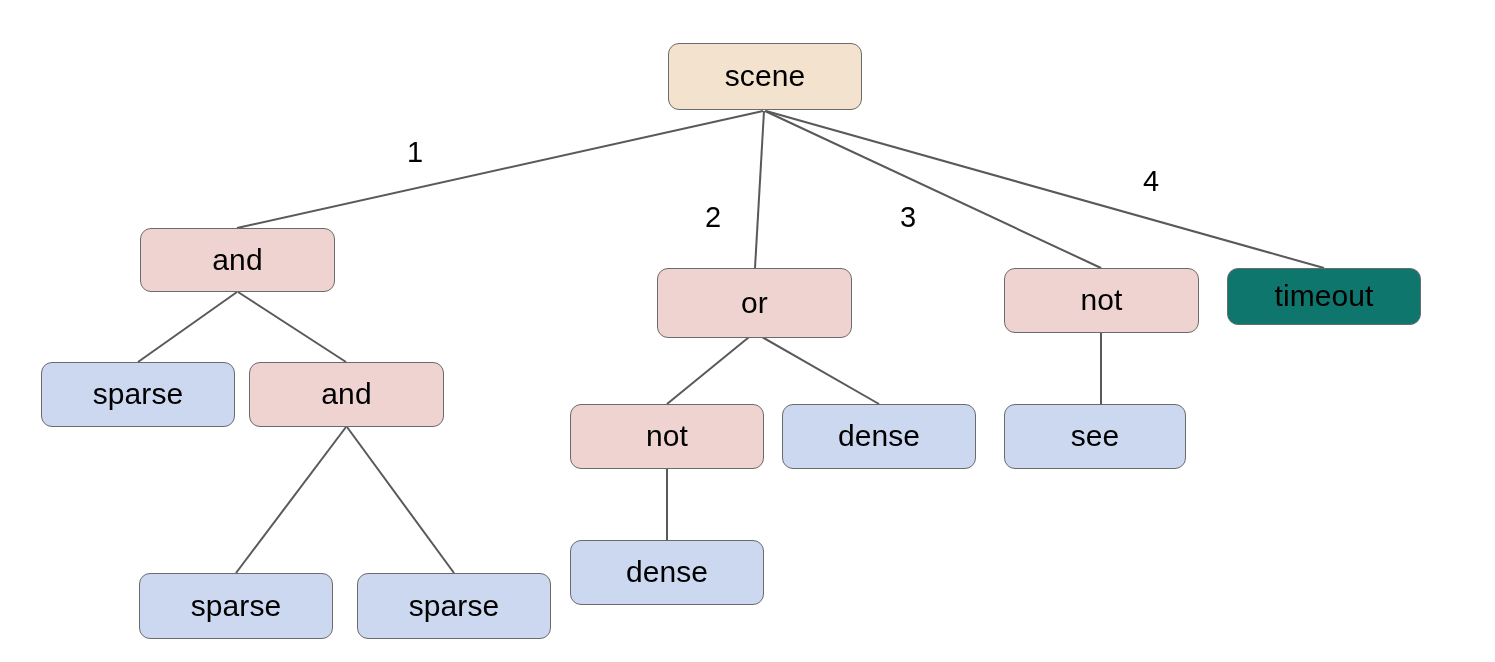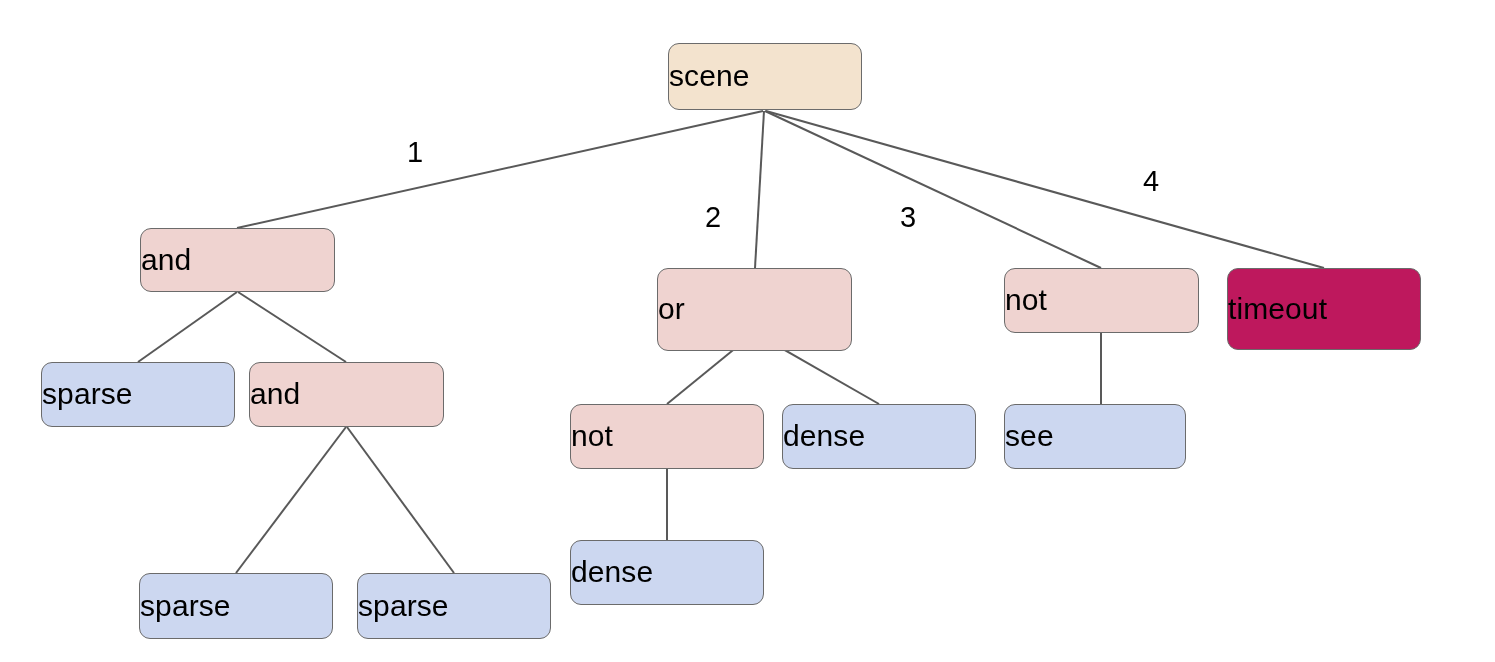--- a/index.html
+++ b/index.html
@@ -22,21 +22,21 @@
     width: 1495px;
     height: 662px;
   }
   .node {
     position: absolute;
     box-sizing: border-box;
     border: 1.6px solid #6b6b6b;
     border-radius: 11px;
     display: flex;
     align-items: center;
-    justify-content: flex-start;
+    justify-content: center;
     color: #000000;
     font-size: 30px;
     line-height: 1;
     letter-spacing: 0.1px;
     white-space: nowrap;
     z-index: 2;
   }
   .node-label {
     display: block;
     margin-top: -1px;
@@ -70,27 +70,27 @@
       <line x1="1101" y1="333" x2="1101" y2="404" stroke="#595959" stroke-width="2"></line>
     </svg>
 
   <div id="node-layer">
       <div class="node" style="left: 668px; top: 43px; width: 194px; height: 67px; border-color: rgb(107, 107, 107); color: rgb(0, 0, 0); background: rgb(243, 227, 206);">
         <span class="node-label">scene</span>
       </div>
       <div class="node" style="left: 140px; top: 228px; width: 195px; height: 64px; border-color: rgb(107, 107, 107); color: rgb(0, 0, 0); background: rgb(239, 211, 208);">
         <span class="node-label">and</span>
       </div>
-      <div class="node" style="left: 657px; top: 268px; width: 195px; height: 83px; border-color: rgb(107, 107, 107); color: rgb(0, 0, 0); background: rgb(239, 211, 208);">
+      <div class="node" style="left: 657px; top: 268px; width: 195px; height: 70px; border-color: rgb(107, 107, 107); color: rgb(0, 0, 0); background: rgb(239, 211, 208);">
         <span class="node-label">or</span>
       </div>
       <div class="node" style="left: 1004px; top: 268px; width: 195px; height: 65px; border-color: rgb(107, 107, 107); color: rgb(0, 0, 0); background: rgb(239, 211, 208);">
         <span class="node-label">not</span>
       </div>
-      <div class="node" style="left: 1227px; top: 268px; width: 194px; height: 82px; border-color: rgb(107, 107, 107); color: rgb(0, 0, 0); background: #be185d;">
+      <div class="node" style="left: 1227px; top: 268px; width: 194px; height: 57px; border-color: rgb(107, 107, 107); color: rgb(0, 0, 0); background: #0f766e;">
         <span class="node-label">timeout</span>
       </div>
       <div class="node" style="left: 41px; top: 362px; width: 194px; height: 65px; border-color: rgb(107, 107, 107); color: rgb(0, 0, 0); background: rgb(204, 215, 240);">
         <span class="node-label">sparse</span>
       </div>
       <div class="node" style="left: 249px; top: 362px; width: 195px; height: 65px; border-color: rgb(107, 107, 107); color: rgb(0, 0, 0); background: rgb(239, 211, 208);">
         <span class="node-label">and</span>
       </div>
       <div class="node" style="left: 570px; top: 404px; width: 194px; height: 65px; border-color: rgb(107, 107, 107); color: rgb(0, 0, 0); background: rgb(239, 211, 208);">
         <span class="node-label">not</span>

